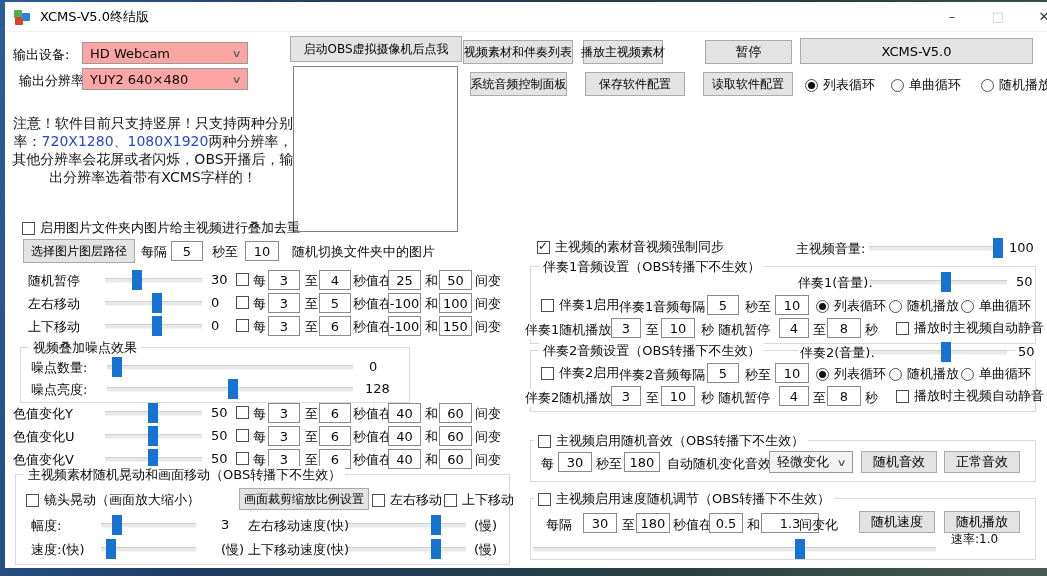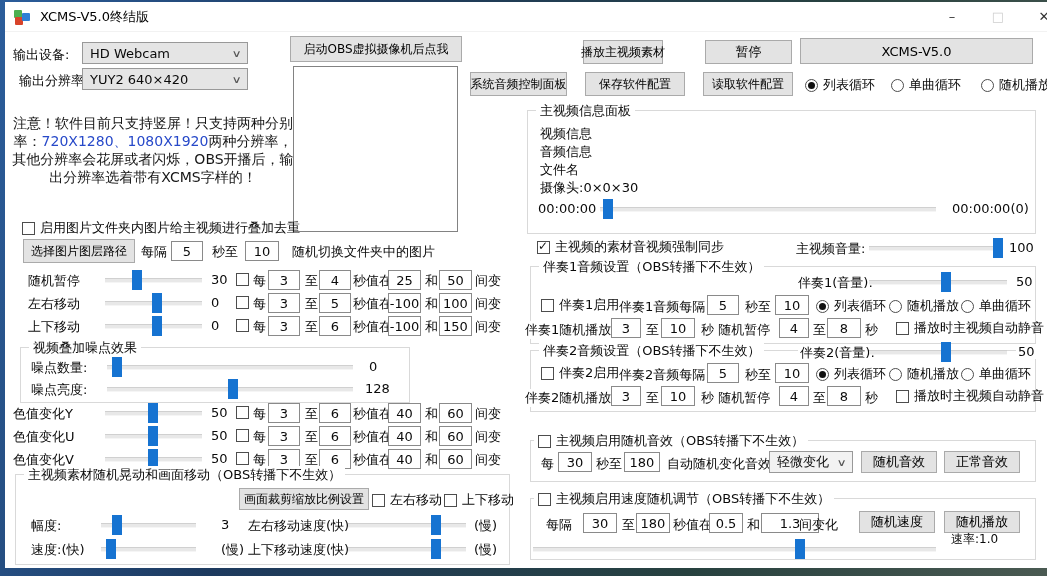--- a/index.html
+++ b/index.html
@@ -15,21 +15,21 @@
   .appicon .c2{left:1px;top:8px;background:#d8432a}
   .appicon .c3{left:8px;top:4px;background:#2f7fd6}
   .t-title{margin-left:8px;font-size:13px;color:#000;white-space:nowrap}
   .wbtns{margin-left:auto;display:flex;height:30px}
   .wbtn{width:46px;height:30px;display:flex;align-items:center;justify-content:center;font-size:13px;color:#333}
   .wbtn.max{color:#cfcfcf}
   
   .lbl{position:absolute;white-space:nowrap}
   .btn{position:absolute;background:#e3e3e3;border:1px solid #aaaaaa;display:flex;align-items:center;justify-content:center;font-size:12px;white-space:nowrap;box-sizing:border-box;color:#000}
   .inputbox{position:absolute;width:32px;height:20px;background:#fff;border:1px solid #8a8a8a;display:flex;align-items:center;justify-content:center;font-size:13px;box-sizing:border-box}
-  .combo{position:absolute;background:#e5e5e5;border:1px solid #999;display:flex;align-items:center;padding:0 7px;font-size:13px;box-sizing:border-box}
+  .combo{position:absolute;background:#fca5a5;border:1px solid #999;display:flex;align-items:center;padding:0 7px;font-size:13px;box-sizing:border-box}
   .combo .arr{margin-left:auto;color:#555;font-size:10px;transform:scaleX(1.4)}
   .listbox{position:absolute;background:#fff;border:1px solid #828282;box-sizing:border-box}
   .slider{position:absolute;height:20px}
   .slider .track{position:absolute;left:0;right:0;top:8px;height:3px;background:#e8e8e8;border-top:1px solid #d0d0d0;border-bottom:1px solid #f5f5f5}
   .slider .thumb{position:absolute;top:0;width:10px;height:20px;background:#1673d1}
   .cbx{width:13px;height:13px;border:1px solid #4d4d4d;background:#fff;box-sizing:border-box;display:inline-block;position:relative;flex:0 0 auto}
   .cbx.checked::after{content:"✓";position:absolute;left:0;top:-3px;font-size:12px;font-weight:bold;color:#111}
   .radio{width:13px;height:13px;border:1px solid #4d4d4d;border-radius:50%;background:#fff;box-sizing:border-box;display:inline-block;position:relative;flex:0 0 auto}
   .radio.checked::after{content:"";position:absolute;left:2px;top:2px;width:7px;height:7px;border-radius:50%;background:#111}
   .cbrow,.rrow{position:absolute;display:flex;align-items:center;gap:5px;white-space:nowrap}
@@ -74,27 +74,28 @@
     </span>
   </div>
 
   <span class="lbl" style="left:8px;top:44px">输出设备:</span>
   <div class="combo" style="left:77px;top:40px;width:166px;height:22px">
     <span>HD Webcam</span>
     <span class="arr">∨</span>
   </div>
   <span class="lbl" style="left:14px;top:70px">输出分辨率:</span>
   <div class="combo" style="left:77px;top:66px;width:166px;height:22px">
-    <span>YUY2 640×420</span>
+    <span>YUY2 640×480</span>
     <span class="arr">∨</span>
   </div>
 
   <div class="btn" style="left:285px;top:34px;width:172px;height:26px">启动OBS虚拟摄像机后点我</div>
   <div class="listbox" style="left:288px;top:64px;width:165px;height:166px"></div>
 
+  <div class="btn" style="left:458px;top:38px;width:110px;height:24px">视频素材和伴奏列表</div>
   <div class="btn" style="left:578px;top:38px;width:80px;height:24px">播放主视频素材</div>
   <div class="btn" style="left:700px;top:38px;width:87px;height:24px;font-size:13px">暂停</div>
   <div class="btn" style="left:795px;top:36px;width:233px;height:26px;font-size:13px">XCMS-V5.0</div>
 
   <div class="btn" style="left:465px;top:70px;width:97px;height:24px">系统音频控制面板</div>
   <div class="btn" style="left:580px;top:70px;width:100px;height:24px">保存软件配置</div>
   <div class="btn" style="left:698px;top:70px;width:90px;height:24px">读取软件配置</div>
 
   <span class="rrow" style="left:800px;top:74px">
     <i class="radio checked"></i>
@@ -106,33 +107,20 @@
   </span>
   <span class="rrow" style="left:976px;top:74px">
     <i class="radio"></i>
         <span>随机播放</span>
   </span>
 
   <div class="notice" style="left:6px;top:112px;width:284px">
     <span>注意！软件目前只支持竖屏！只支持两种分别率：</span><span class="num">720X1280、1080X1920</span><span>两种分辨率，其他分辨率会花屏或者闪烁，OBS开播后，输出分辨率选着带有XCMS字样的！</span>
   </div>
 
-  <div class="group" style="left:522px;top:108px;width:509px;height:124px">
-    <span class="gtitle">主视频信息面板</span>
-    <span class="lbl" style="left:12px;top:14px">视频信息</span>
-    <span class="lbl" style="left:12px;top:32px">音频信息</span>
-    <span class="lbl" style="left:12px;top:50px">文件名</span>
-    <span class="lbl" style="left:12px;top:68px">摄像头:0×0×30</span>
-    <span class="lbl" style="left:10px;top:90px">00:00:00</span>
-    <div class="slider" style="left:72px;top:88px;width:336px">
-          <i class="track"></i>
-          <i class="thumb" style="left:1%"></i>
-        </div>
-    <span class="lbl" style="left:424px;top:90px">00:00:00(0)</span>
-  </div>
 
   <span class="cbrow" style="left:17px;top:217px">
     <i class="cbx"></i>
         <span>启用图片文件夹内图片给主视频进行叠加去重</span>
   </span>
   <div class="btn" style="left:18px;top:237px;width:112px;height:24px">选择图片图层路径</div>
   <span class="lbl" style="left:136px;top:241px">每隔</span>
   <span class="inputbox" style="left:166px;top:239px">5</span>
   <span class="lbl" style="left:207px;top:241px">秒至</span>
   <span class="inputbox" style="left:240px;top:239px;width:34px">10</span>
@@ -259,20 +247,24 @@
     <span class="inputbox i2">6</span>
     <span class="t3">秒值在</span>
     <span class="inputbox i3">40</span>
     <span class="t4">和</span>
     <span class="inputbox i4">60</span>
     <span class="t5">间变</span>
   </div>
 
   <div class="group" style="left:10px;top:472px;width:495px;height:91px">
     <span class="gtitle">主视频素材随机晃动和画面移动（OBS转播下不生效）</span>
+    <span class="cbrow" style="left:10px;top:16px">
+      <i class="cbx"></i>
+          <span>镜头晃动（画面放大缩小）</span>
+    </span>
     <div class="btn" style="left:223px;top:13px;width:130px;height:22px">画面裁剪缩放比例设置</div>
     <span class="cbrow" style="left:356px;top:16px">
       <i class="cbx"></i>
           <span>左右移动</span>
     </span>
     <span class="cbrow" style="left:428px;top:16px">
       <i class="cbx"></i>
           <span>上下移动</span>
     </span>
     <span class="lbl" style="left:15px;top:42px">幅度:</span>

